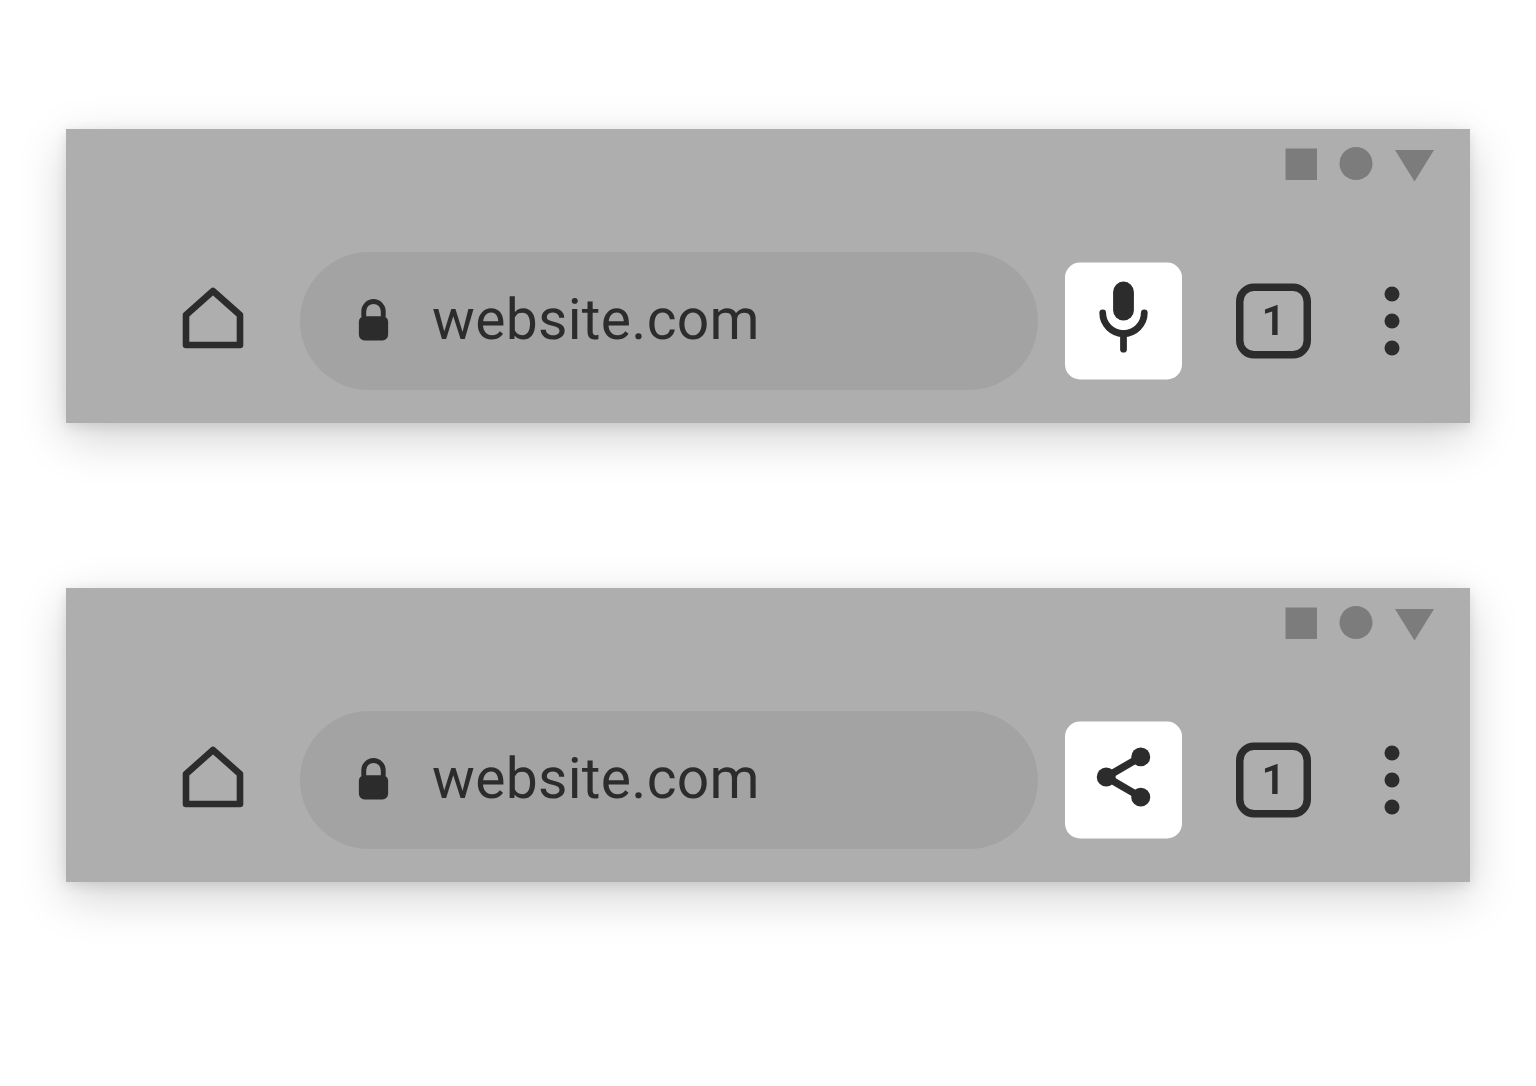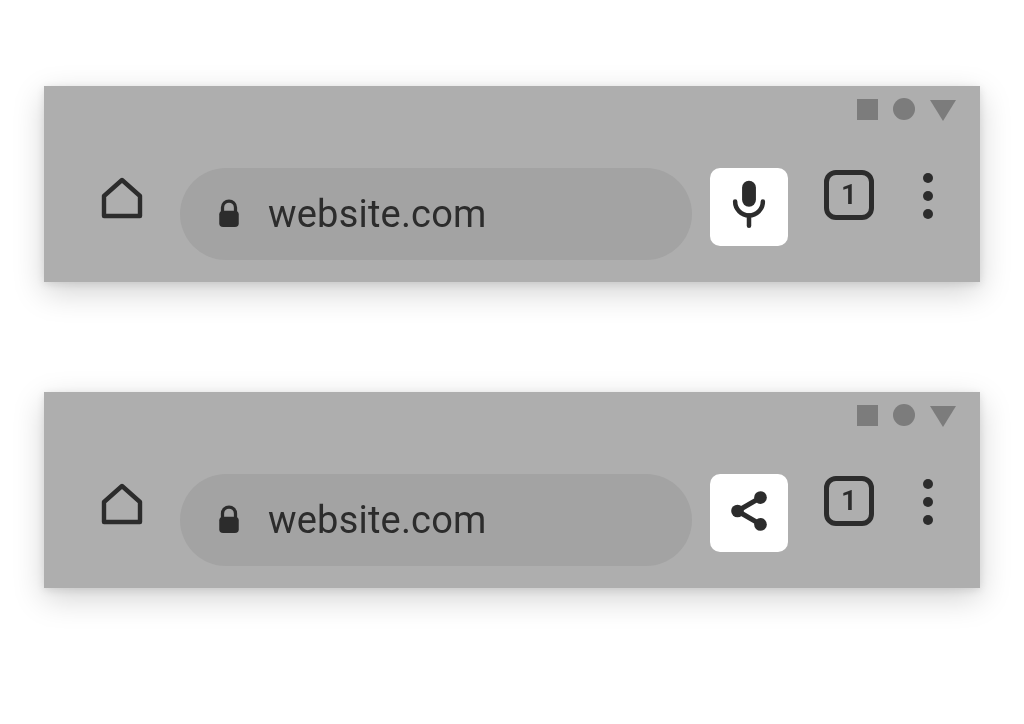--- a/index.html
+++ b/index.html
@@ -47,26 +47,27 @@
     width: 0;
     height: 0;
     border-left: 13px solid transparent;
     border-right: 13px solid transparent;
     border-top: 21px solid #7c7c7c;
     position: relative;
     top: 1px;
   }
   .row {
     position: absolute;
-    left: 16px;
+    left: 0;
     right: 0;
     top: 82px;
     height: 92px;
     display: flex;
-    align-items: flex-start;
+    align-items: center;
+    padding-left: 36px;
   }
   .home-btn {
     margin-left: 30px;
     width: 64px;
     height: 64px;
     display: flex;
     align-items: center;
     justify-content: center;
   }
   .omnibox {

